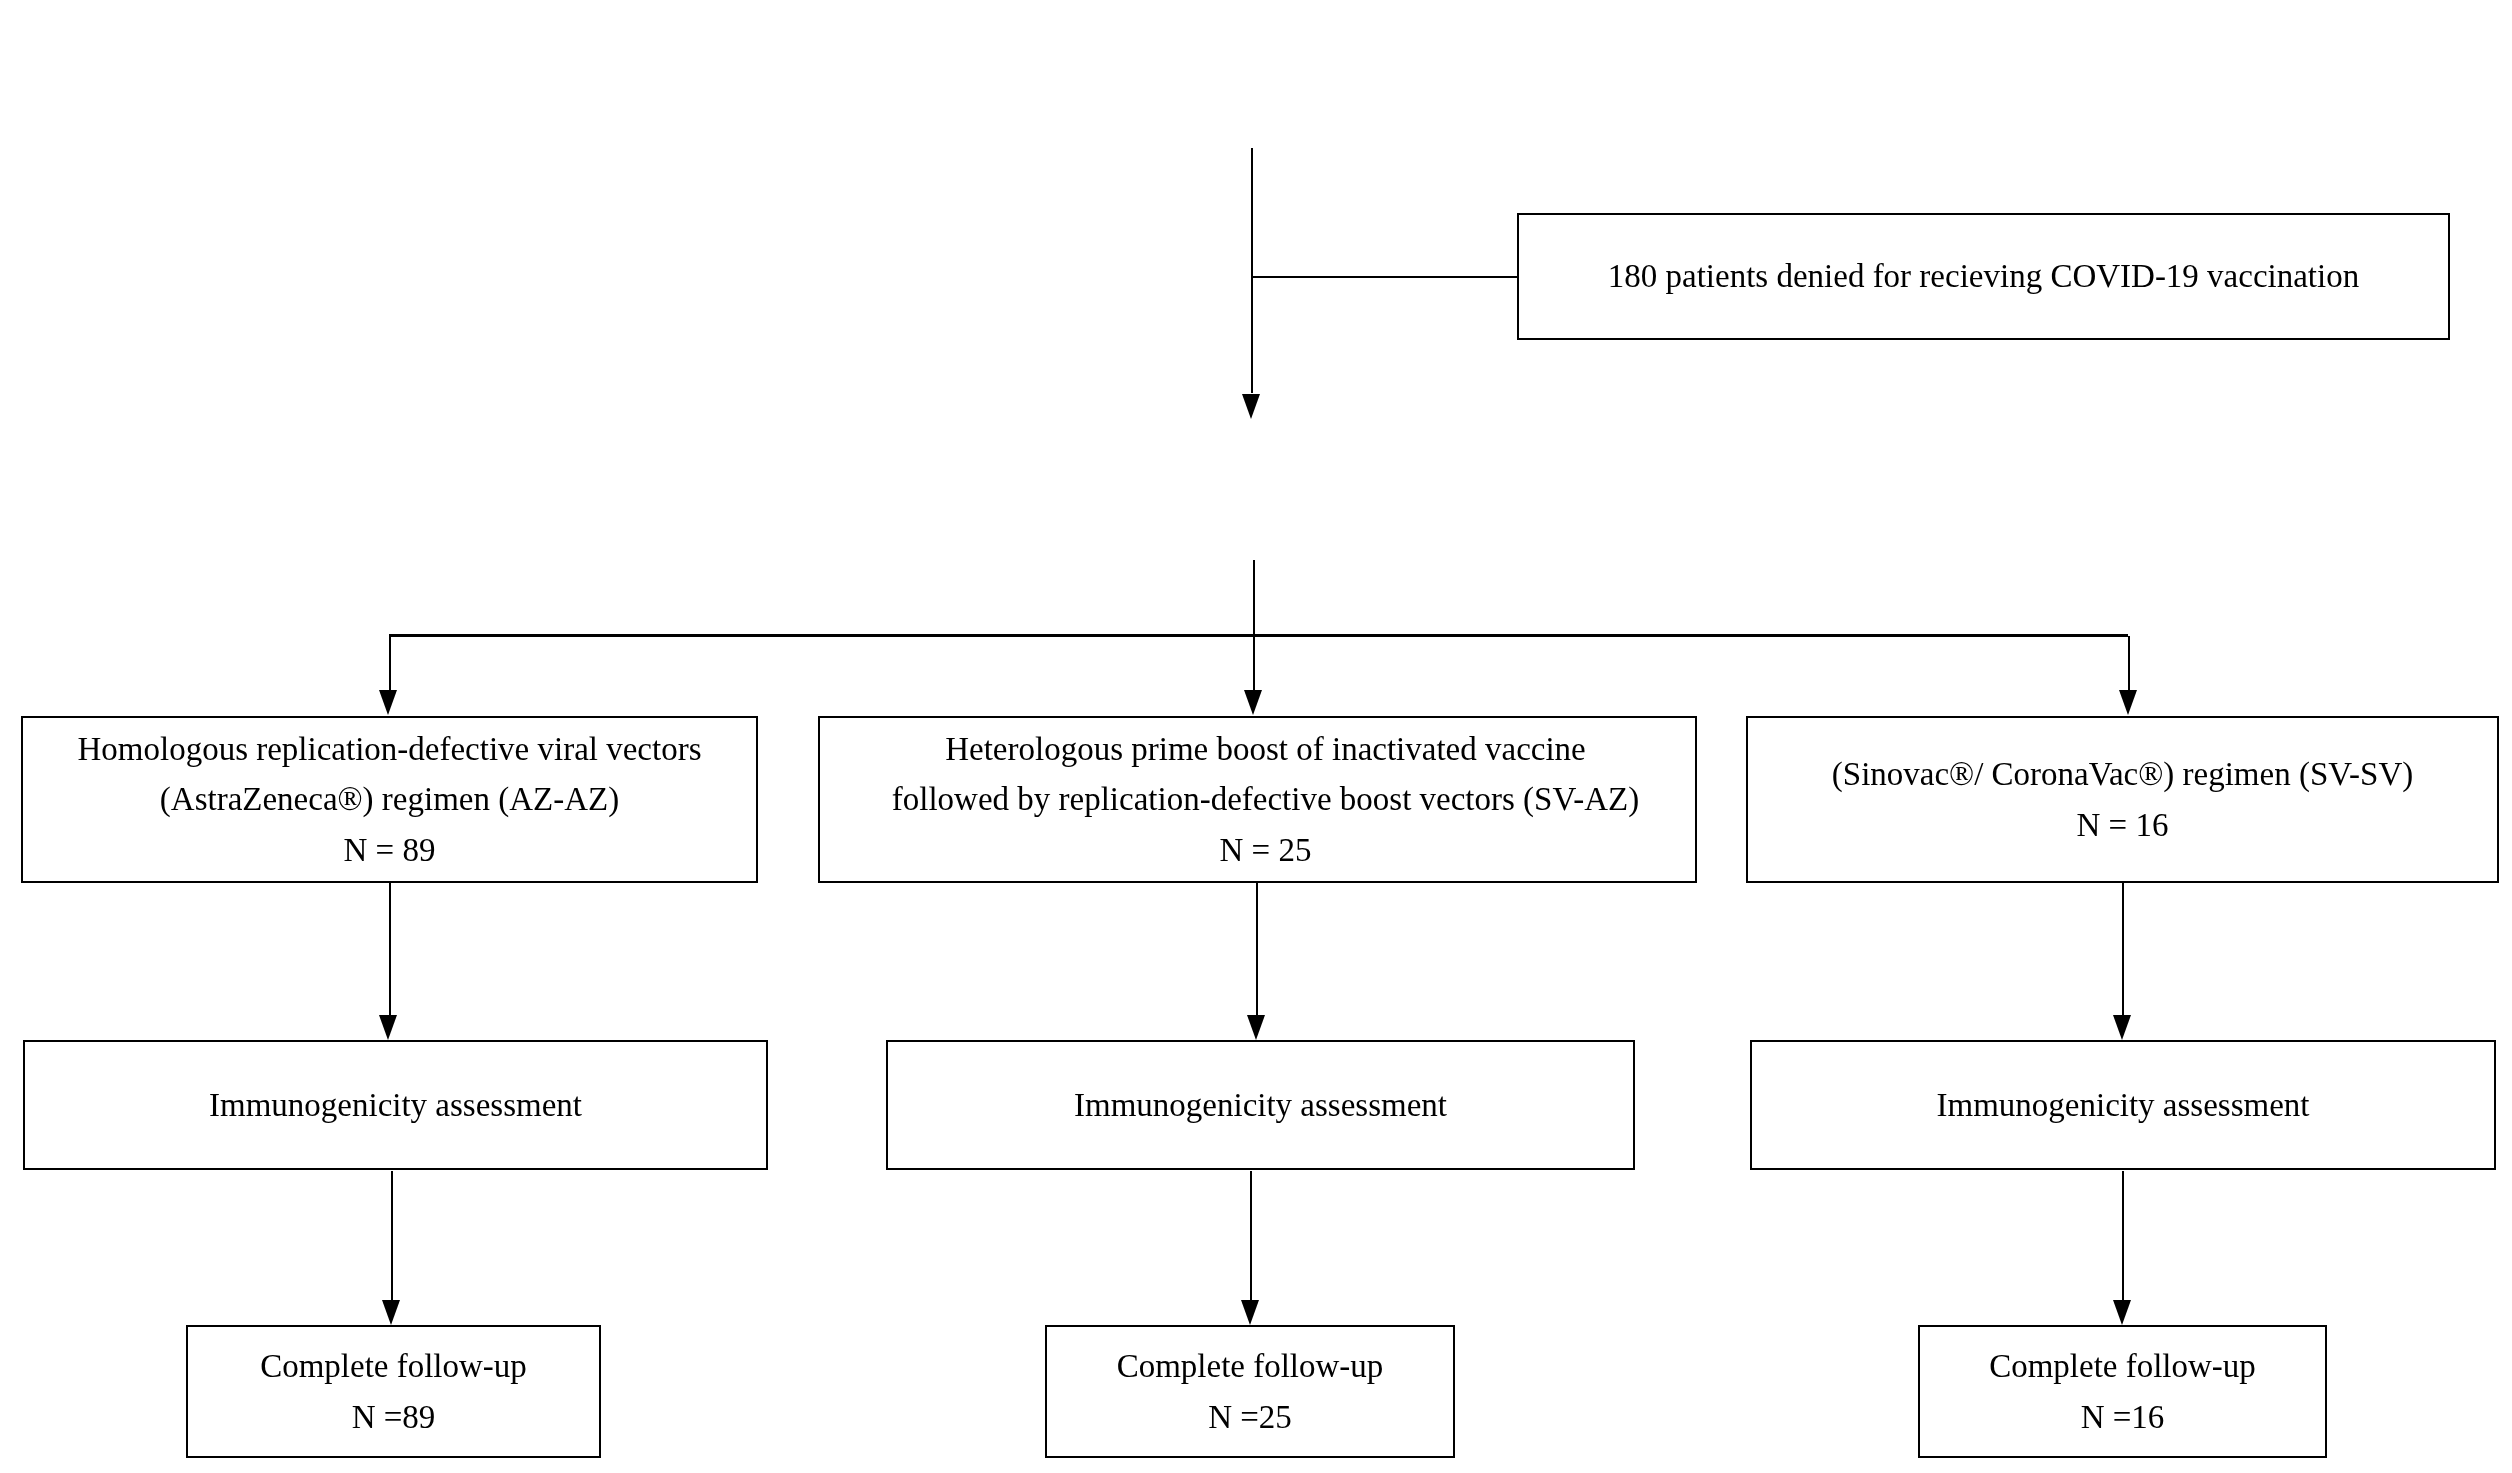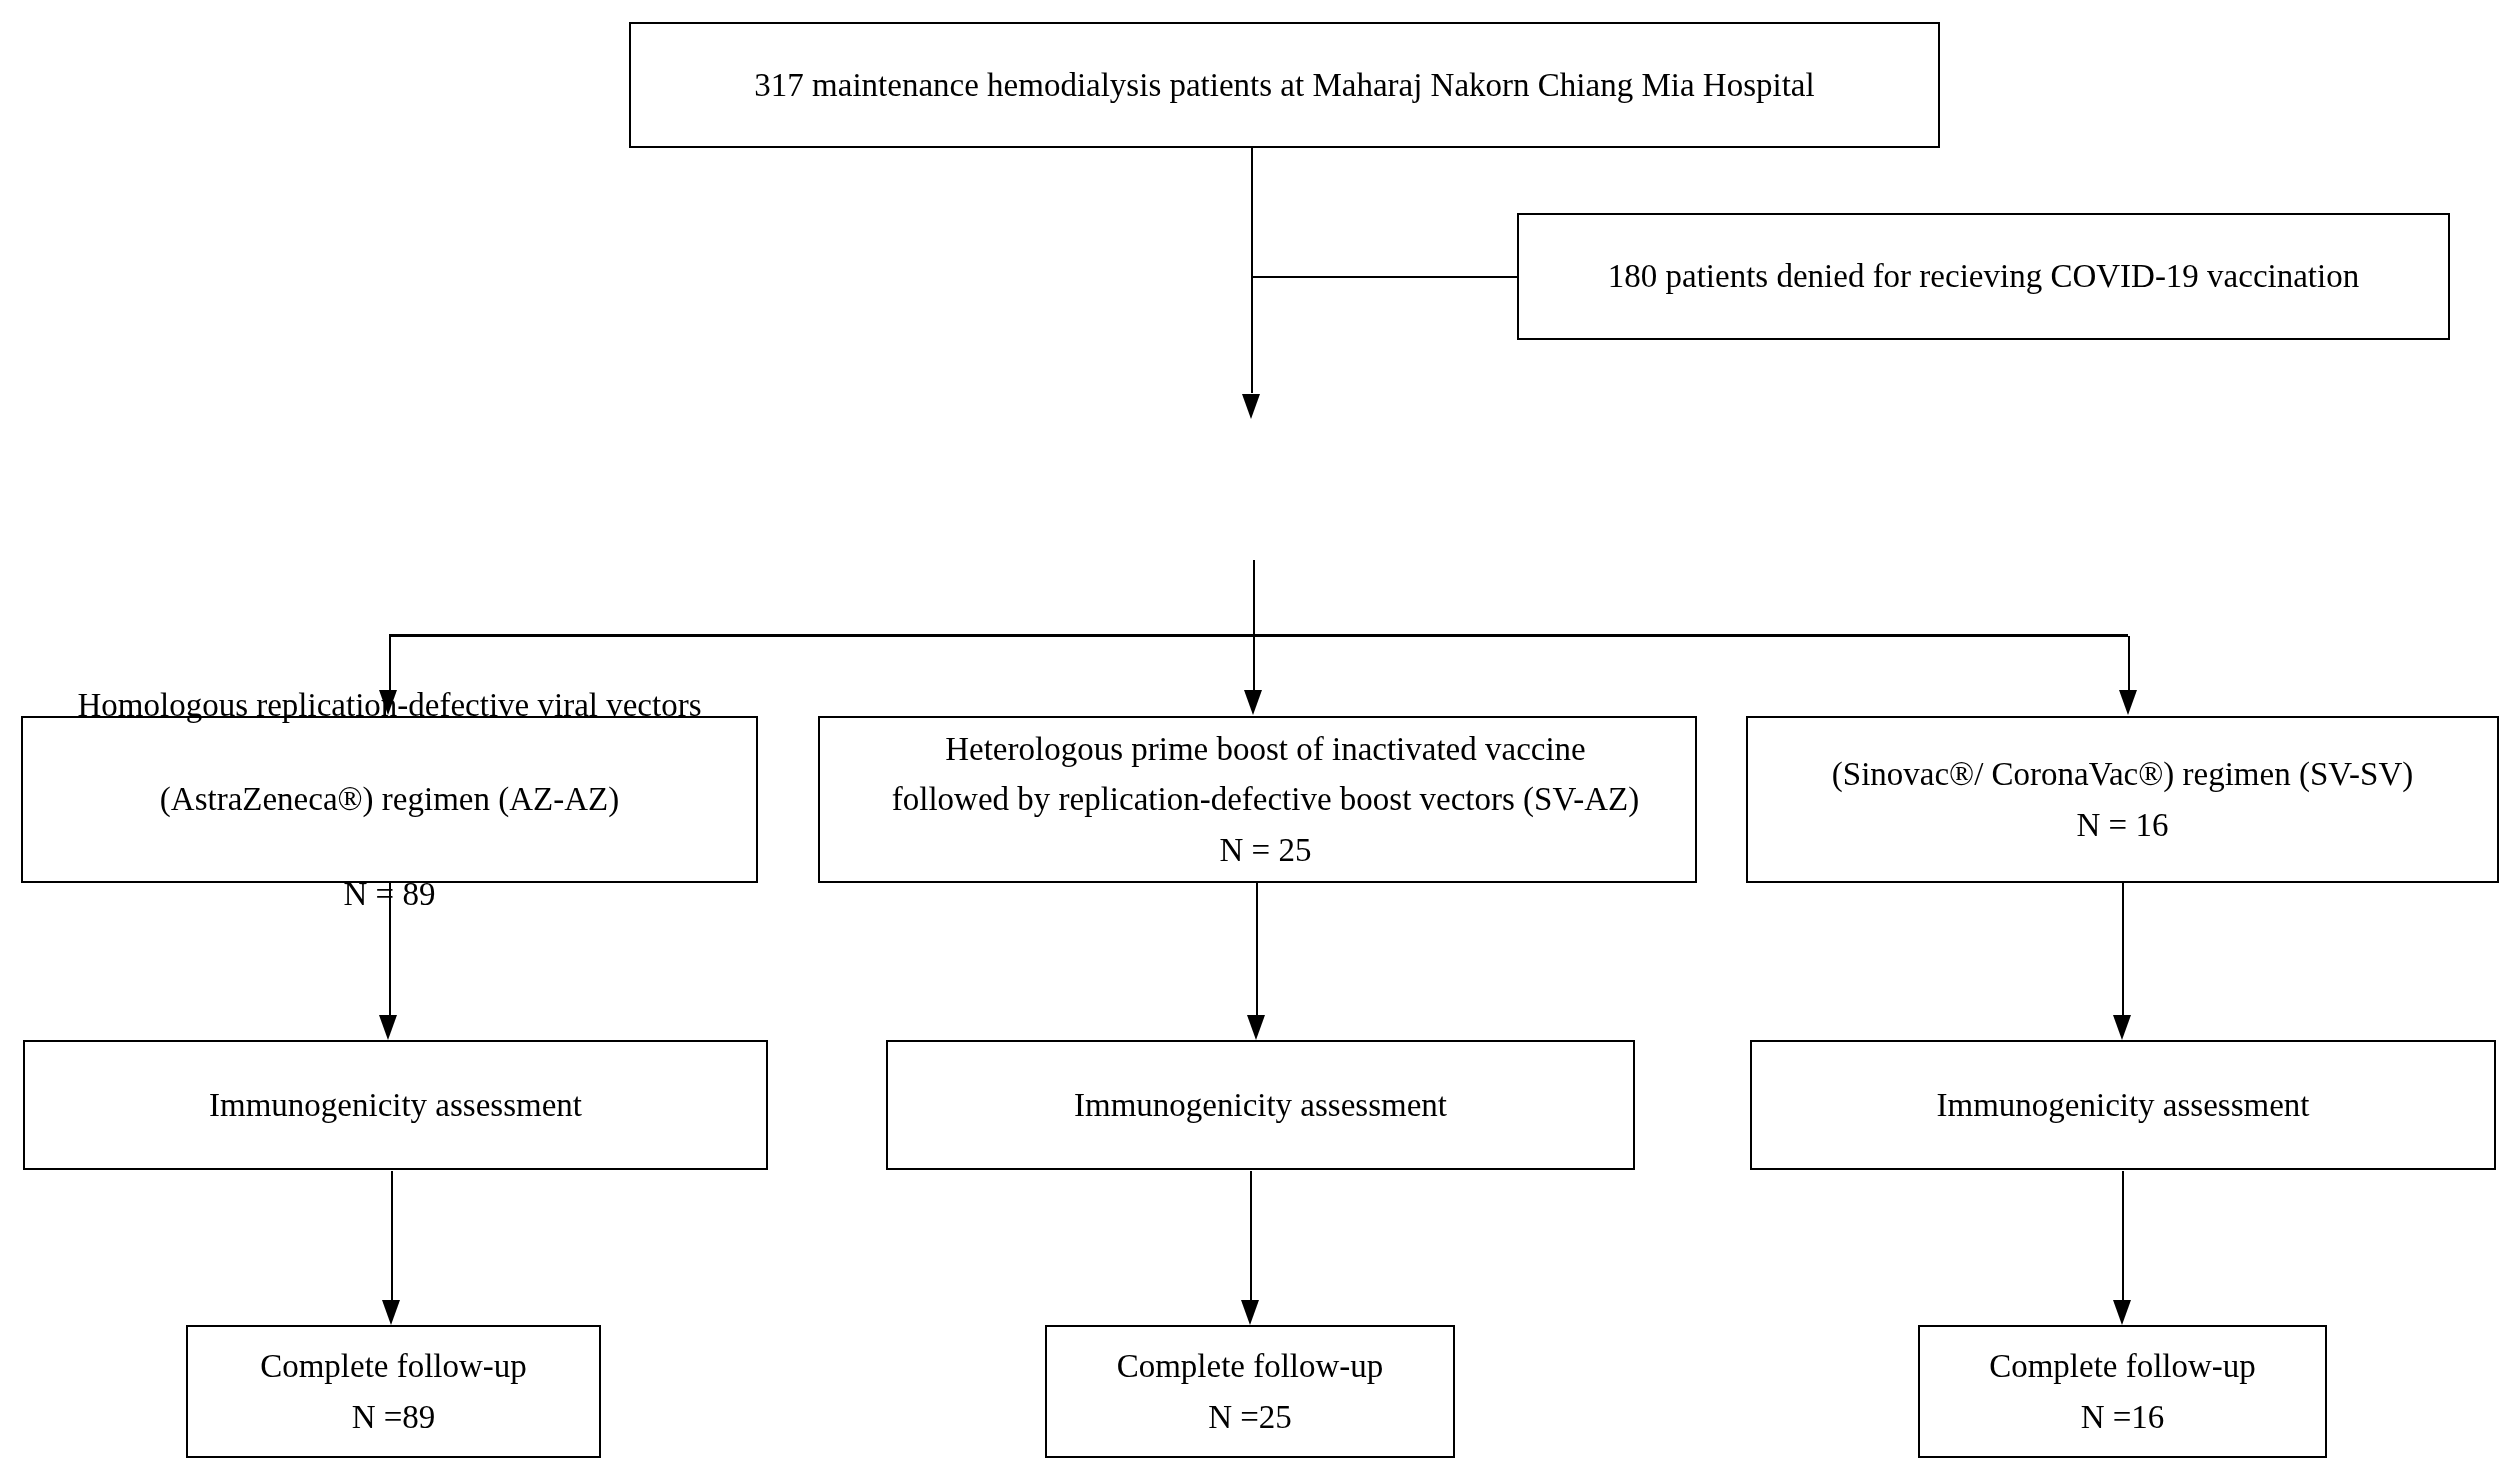--- a/index.html
+++ b/index.html
@@ -35,30 +35,27 @@
     border-left: 9.8px solid transparent;
     border-right: 9.8px solid transparent;
     border-top: 25px solid #000000;
   }
 </style>
 </head>
 <body>
 
 <div id="canvas">
 
-  <div class="box" style="left:629px; top:22.4px; width:1311px; height:126px;">
-    <div class="line">317 maintenance hemodialysis patients at Maharaj Nakorn Chiang Mia Hospital</div>
-  </div>
 
   <div class="box" style="left:1517px; top:213px; width:933px; height:127px;">
     <div class="line">180 patients denied for recieving COVID-19 vaccination</div>
   </div>
 
 
-  <div class="box" style="left:21px; top:716px; width:737px; height:167px;gap:44px;">
+  <div class="box" style="left:21px; top:716px; width:737px; height:167px;">
     <div class="line">Homologous replication-defective viral vectors</div>
     <div class="line">(AstraZeneca®) regimen (AZ-AZ)</div>
     <div class="line">N = 89</div>
   </div>
 
   <div class="box" style="left:818px; top:716px; width:879px; height:167px;padding-left:16px;">
     <div class="line">Heterologous prime boost of inactivated vaccine</div>
     <div class="line">followed by replication-defective boost vectors (SV-AZ)</div>
     <div class="line">N = 25</div>
   </div>

